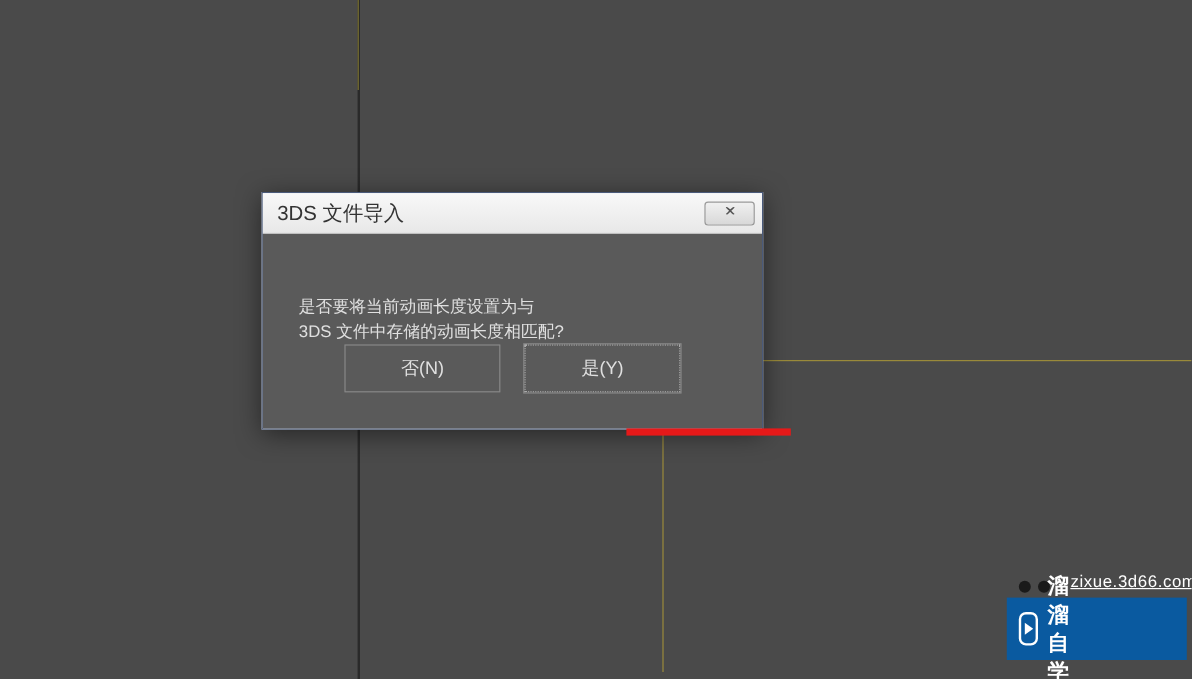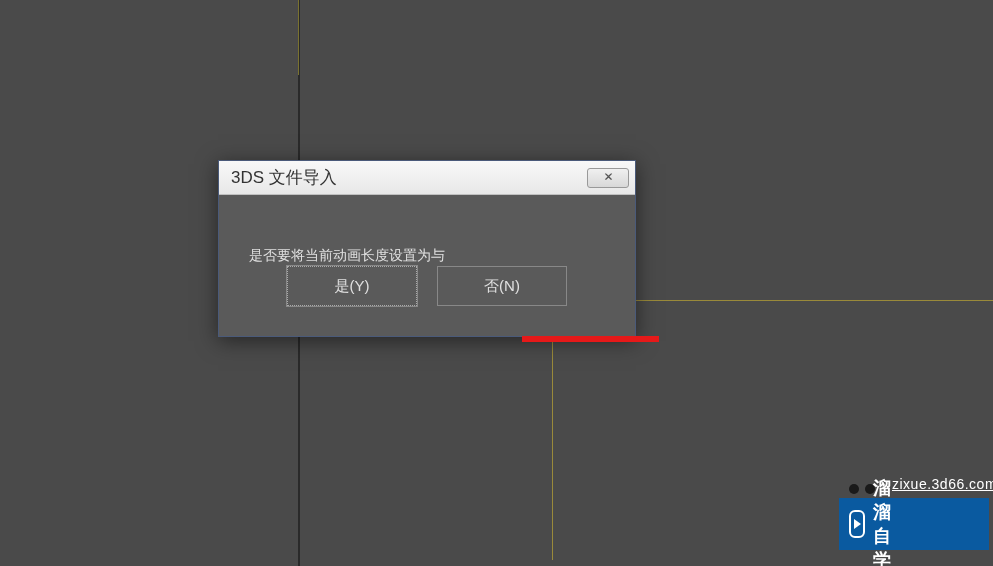--- a/index.html
+++ b/index.html
@@ -201,27 +201,28 @@
       <span>
         <svg viewBox="0 0 12 12">
           <path d="M2 2 C3 3 4 4 5 5 C4 6 3 7 2 8 C3 9 4 8 5 7 C6 6 6 6 7 7 C8 8 9 9 10 8 C9 7 8 6 7 5 C8 4 9 3 10 2 C9 1 8 2 7 3 C6 4 6 4 5 3 C4 2 3 1 2 2 Z" fill="#555"></path>
         </svg>
       </span>
     </div>
   </div>
   <div class="dialog-body">
     <div class="dialog-message">
       <div>是否要将当前动画长度设置为与</div>
+      <div>3DS 文件中存储的动画长度相匹配?</div>
     </div>
     <div class="button-row">
+      <button class="dlg-btn">
+        <span>否(N)</span>
+      </button>
       <button class="dlg-btn primary">
         <span>是(Y)</span>
-      </button>
-      <button class="dlg-btn">
-        <span>否(N)</span>
       </button>
     </div>
   </div>
   <div class="red-underline"></div>
 </div>
 
 <div class="watermark">
   <div class="watermark-icon">
     <svg viewBox="0 0 12 12">
       <path d="M3 1 L10 6 L3 11 Z" fill="#fff"></path>

